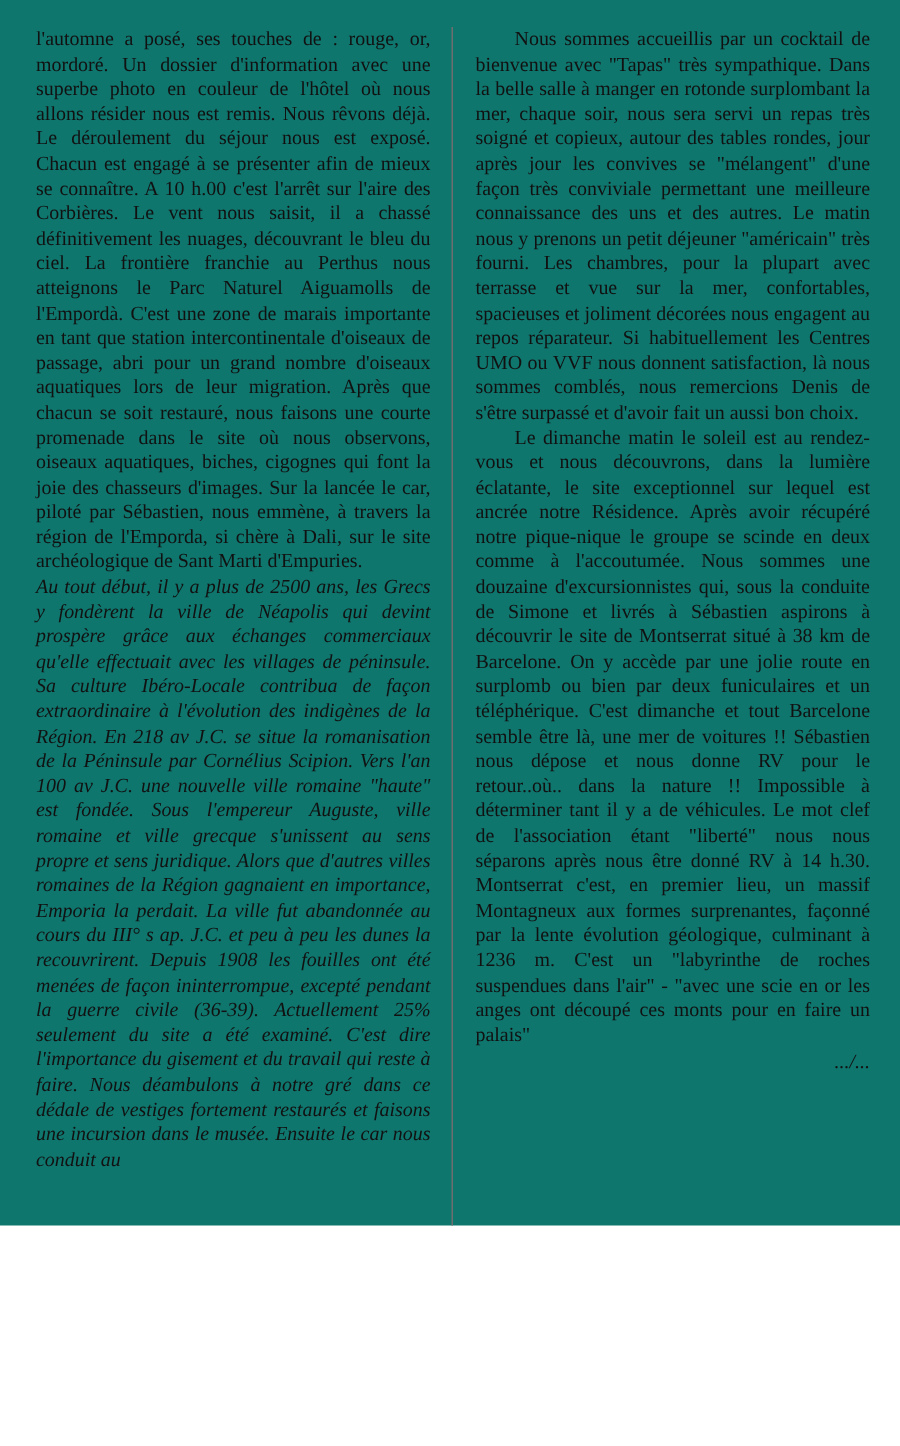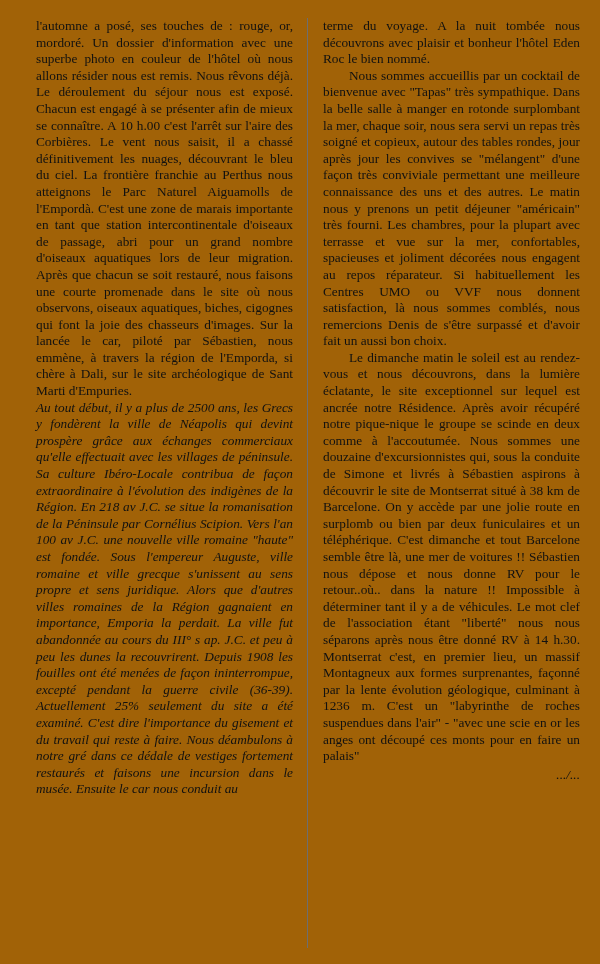--- a/index.html
+++ b/index.html
@@ -8,24 +8,24 @@
   }
   body {
     width: 600px;
     height: 964px;
     background: #ffffff;
     font-family: "Liberation Serif", serif;
   }
   .page {
     position: relative;
     width: 600px;
-    height: 964px;
-    background: #a16207;
+    height: 817px;
+    background: #0f766e;
     box-sizing: border-box;
-    padding: 18px 20px 10px 36px;
+    padding: 18px 20px 10px 24px;
     overflow: hidden;
   }
   .columns {
     display: flex;
     flex-direction: row;
     align-items: stretch;
     height: 930px;
     gap: 0;
   }
   .col {
@@ -63,19 +63,18 @@
 </head>
 <body>
 
 <div class="page">
   <div class="columns">
     <div class="col left">
       <p>l'automne a posé, ses touches de : rouge, or, mordoré. Un dossier d'information avec une superbe photo en couleur de l'hôtel où nous allons résider nous est remis. Nous rêvons déjà. Le déroulement du séjour nous est exposé. Chacun est engagé à se présenter afin de mieux se connaître. A 10 h.00 c'est l'arrêt sur l'aire des Corbières. Le vent nous saisit, il a chassé définitivement les nuages, découvrant le bleu du ciel. La frontière franchie au Perthus nous atteignons le Parc Naturel Aiguamolls de l'Empordà. C'est une zone de marais importante en tant que station intercontinentale d'oiseaux de passage, abri pour un grand nombre d'oiseaux aquatiques lors de leur migration. Après que chacun se soit restauré, nous faisons une courte promenade dans le site où nous observons, oiseaux aquatiques, biches, cigognes qui font la joie des chasseurs d'images. Sur la lancée le car, piloté par Sébastien, nous emmène, à travers la région de l'Emporda, si chère à Dali, sur le site archéologique de Sant Marti d'Empuries.</p>
       <p>Au tout début, il y a plus de 2500 ans, les Grecs y fondèrent la ville de Néapolis qui devint prospère grâce aux échanges commerciaux qu'elle effectuait avec les villages de péninsule. Sa culture Ibéro-Locale contribua de façon extraordinaire à l'évolution des indigènes de la Région. En 218 av J.C. se situe la romanisation de la Péninsule par Cornélius Scipion. Vers l'an 100 av J.C. une nouvelle ville romaine "haute" est fondée. Sous l'empereur Auguste, ville romaine et ville grecque s'unissent au sens propre et sens juridique. Alors que d'autres villes romaines de la Région gagnaient en importance, Emporia la perdait. La ville fut abandonnée au cours du III° s ap. J.C. et peu à peu les dunes la recouvrirent. Depuis 1908 les fouilles ont été menées de façon ininterrompue, excepté pendant la guerre civile (36-39). Actuellement 25% seulement du site a été examiné. C'est dire l'importance du gisement et du travail qui reste à faire. Nous déambulons à notre gré dans ce dédale de vestiges fortement restaurés et faisons une incursion dans le musée. Ensuite le car nous conduit au</p>
     </div>
     <div class="col right">
-      <p>terme du voyage. A la nuit tombée nous découvrons avec plaisir et bonheur l'hôtel Eden Roc le bien nommé.</p>
       <p class="indent">Nous sommes accueillis par un cocktail de bienvenue avec "Tapas" très sympathique. Dans la belle salle à manger en rotonde surplombant la mer, chaque soir, nous sera servi un repas très soigné et copieux, autour des tables rondes, jour après jour les convives se "mélangent" d'une façon très conviviale permettant une meilleure connaissance des uns et des autres. Le matin nous y prenons un petit déjeuner "américain" très fourni. Les chambres, pour la plupart avec terrasse et vue sur la mer, confortables, spacieuses et joliment décorées nous engagent au repos réparateur. Si habituellement les Centres UMO ou VVF nous donnent satisfaction, là nous sommes comblés, nous remercions Denis de s'être surpassé et d'avoir fait un aussi bon choix.</p>
       <p class="indent">Le dimanche matin le soleil est au rendez-vous et nous découvrons, dans la lumière éclatante, le site exceptionnel sur lequel est ancrée notre Résidence. Après avoir récupéré notre pique-nique le groupe se scinde en deux comme à l'accoutumée. Nous sommes une douzaine d'excursionnistes qui, sous la conduite de Simone et livrés à Sébastien aspirons à découvrir le site de Montserrat situé à 38 km de Barcelone. On y accède par une jolie route en surplomb ou bien par deux funiculaires et un téléphérique. C'est dimanche et tout Barcelone semble être là, une mer de voitures !! Sébastien nous dépose et nous donne RV pour le retour..où.. dans la nature !! Impossible à déterminer tant il y a de véhicules. Le mot clef de l'association étant "liberté" nous nous séparons après nous être donné RV à 14 h.30. Montserrat c'est, en premier lieu, un massif Montagneux aux formes surprenantes, façonné par la lente évolution géologique, culminant à 1236 m. C'est un "labyrinthe de roches suspendues dans l'air" - "avec une scie en or les anges ont découpé ces monts pour en faire un palais"</p>
       <p class="rightend">.../...</p>
     </div>
   </div>
 </div>
 
 </body></html>

